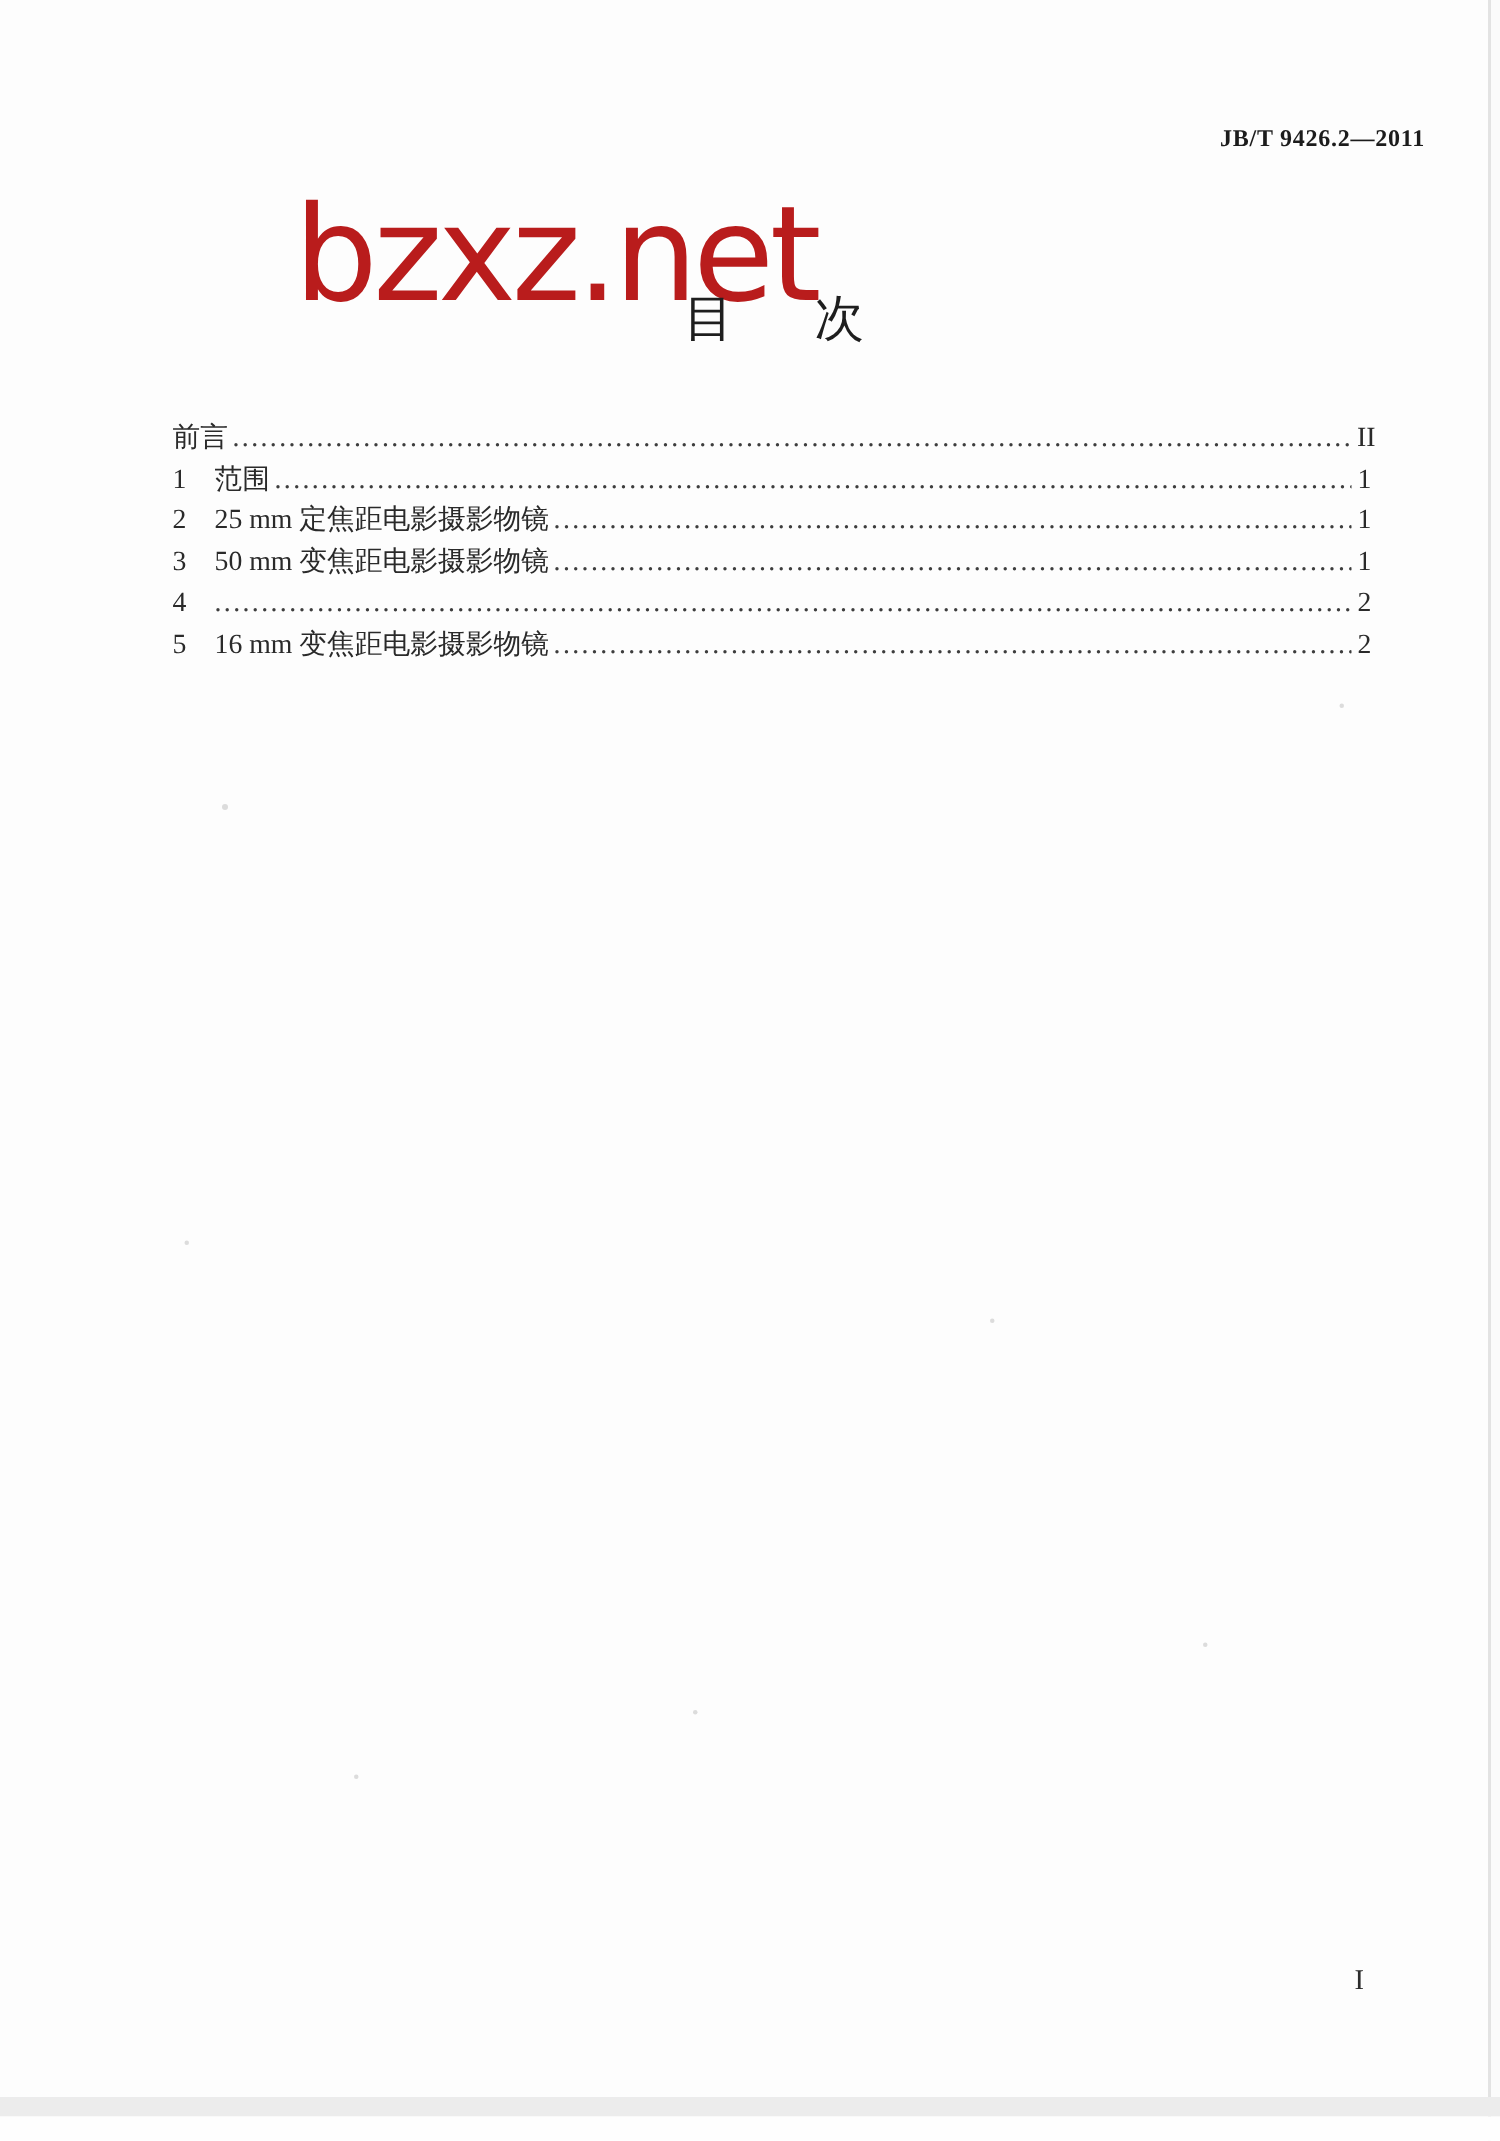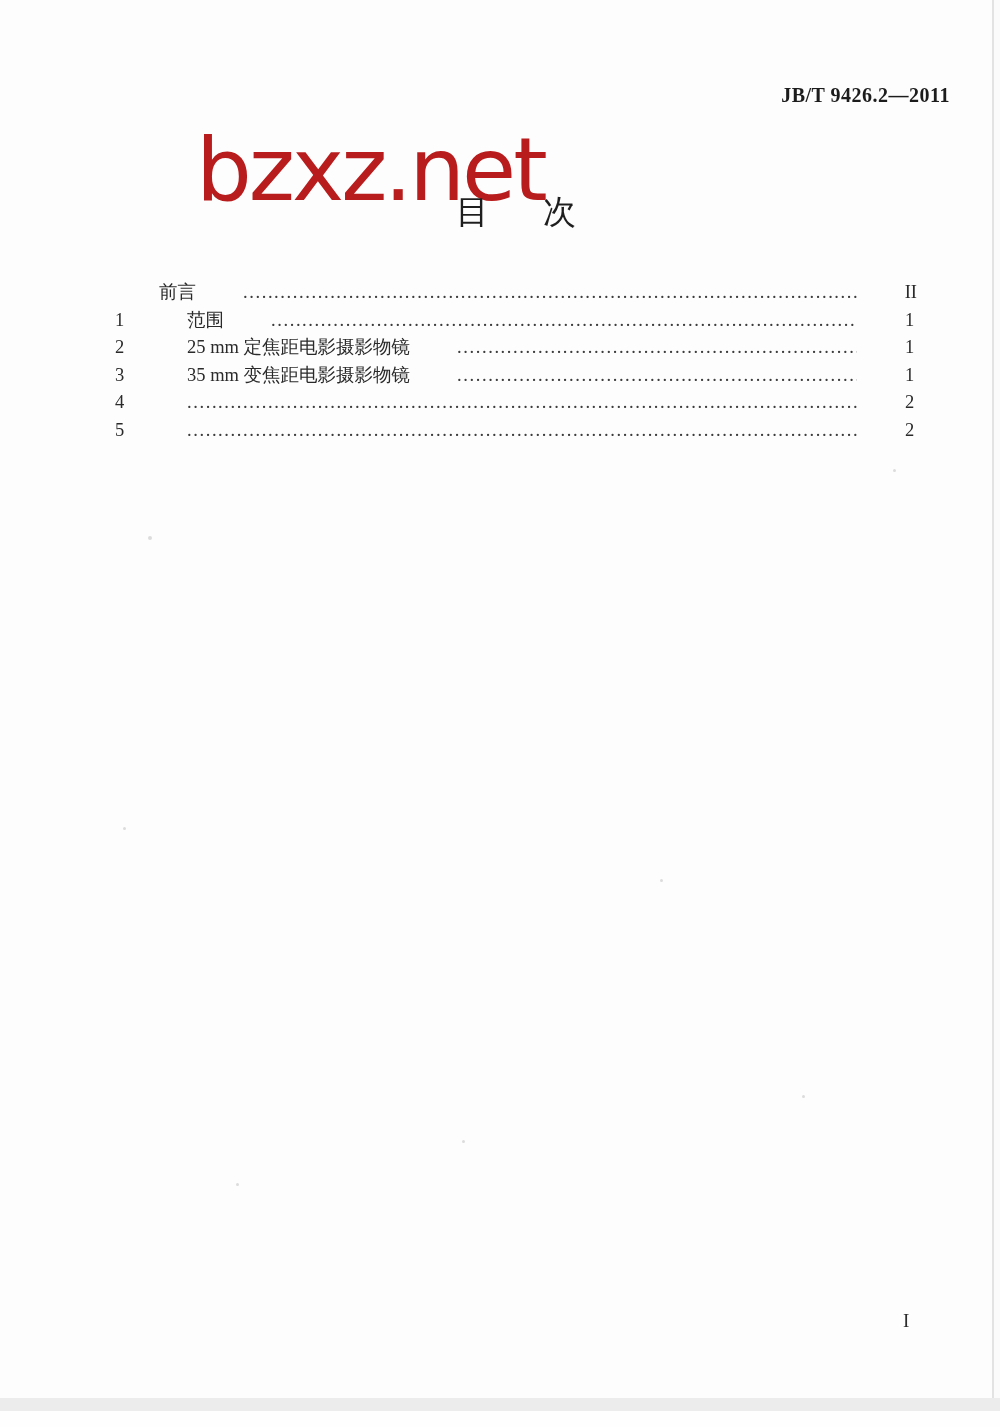--- a/index.html
+++ b/index.html
@@ -40,21 +40,21 @@
     left: 0; top: 1411px;
     width: 1000px; height: 16px;
     background: #fefefe;
   }
   
   .std-code {
     position: absolute;
     top: 84px;
     right: 50px;
     font-weight: bold;
-    font-size: 20px;
+    font-size: 16px;
     letter-spacing: 0.5px;
     color: #1c1c1c;
     white-space: nowrap;
     margin-left: 45px;
   }
   
   .watermark {
     position: absolute;
     left: 196px;
     top: 118px;
@@ -84,21 +84,20 @@
     left: 115px;
     top: 279px;
     width: 802px;
     font-size: 18.5px;
   }
   .toc-row {
     display: flex;
     align-items: baseline;
     line-height: 27.6px;
     white-space: nowrap;
-    gap: 44px;
   }
   .toc-num {
     display: inline-block;
     width: 28px;
     flex: 0 0 auto;
   }
   .toc-num:empty { width: 0; }
   .toc-label {
     flex: 0 0 auto;
     padding-right: 3px;
@@ -160,31 +159,32 @@
       <span class="toc-page">1</span>
     </div>
     <div class="toc-row">
       <span class="toc-num">2</span>
       <span class="toc-label">25 mm 定焦距电影摄影物镜</span>
       <span class="toc-dots">............................................................................................................................................................................................................................................................................................................</span>
       <span class="toc-page">1</span>
     </div>
     <div class="toc-row">
       <span class="toc-num">3</span>
-      <span class="toc-label">35 mm 变焦距电影摄影物镜</span>
+      <span class="toc-label">50 mm 变焦距电影摄影物镜</span>
       <span class="toc-dots">............................................................................................................................................................................................................................................................................................................</span>
       <span class="toc-page">1</span>
     </div>
     <div class="toc-row">
       <span class="toc-num">4</span>
       <span class="toc-dots">............................................................................................................................................................................................................................................................................................................</span>
       <span class="toc-page">2</span>
     </div>
     <div class="toc-row">
       <span class="toc-num">5</span>
+      <span class="toc-label">16 mm 变焦距电影摄影物镜</span>
       <span class="toc-dots">............................................................................................................................................................................................................................................................................................................</span>
       <span class="toc-page">2</span>
     </div>
   </div>
 
   <div class="folio">I</div>
 
   <div class="speck" style="left:148px; top:536px;"></div>
   <div class="speck" style="left:893px; top:469px; width:3px; height:3px;"></div>
   <div class="speck" style="left:123px; top:827px; width:3px; height:3px;"></div>

